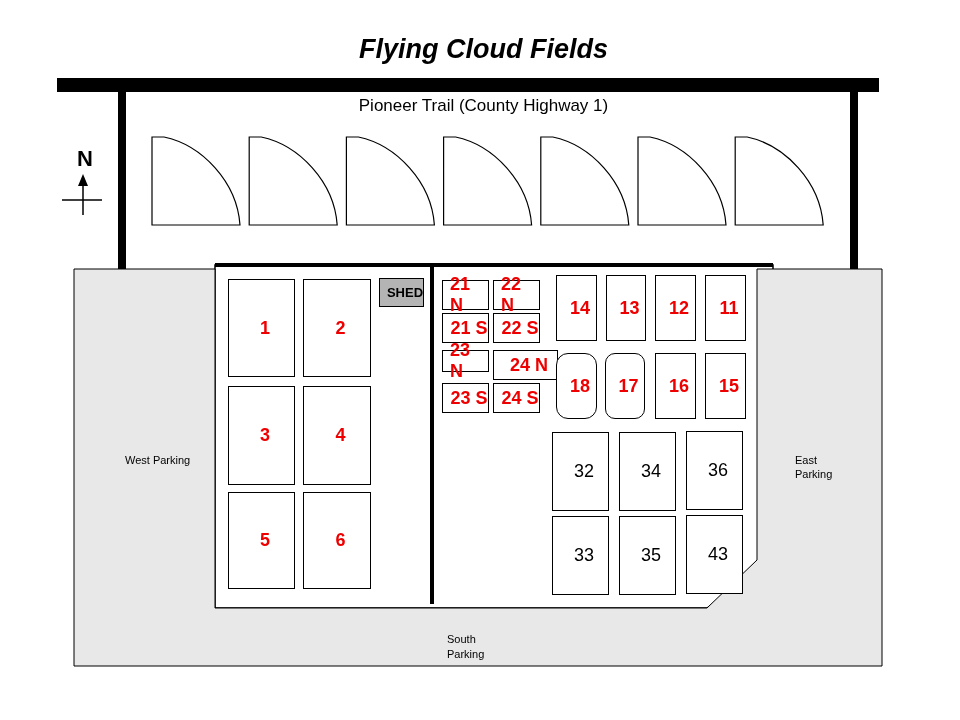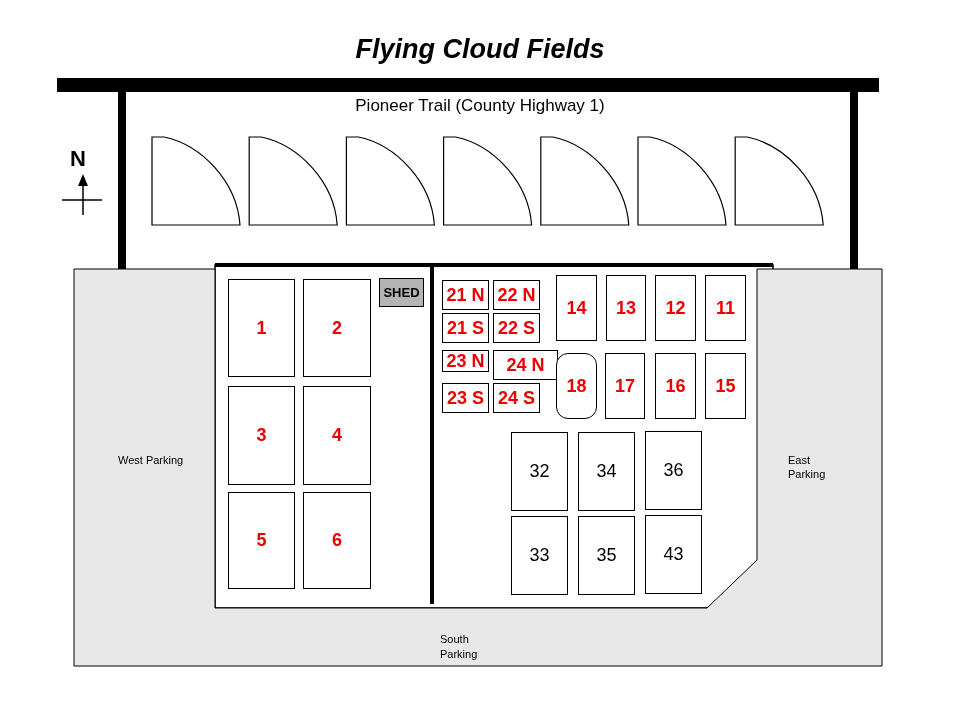--- a/index.html
+++ b/index.html
@@ -1,25 +1,25 @@
 <!DOCTYPE html>
 <html><head>
 <meta charset="utf-8">
 <style>
   html,body{margin:0;padding:0;background:#fff;}
   body{width:960px;height:720px;position:relative;overflow:hidden;font-family:"Liberation Sans",sans-serif;}
-  .abs{position:absolute;box-sizing:border-box;}
+  .abs{position:absolute;box-sizing:border-box;padding-left:7px;}
   .title{left:0;top:34px;width:960px;text-align:center;font-size:27px;font-weight:bold;font-style:italic;color:#000;}
   .road{background:#000;}
   .road-label{left:300px;top:96px;width:360px;text-align:center;font-size:17px;color:#000;}
   .parking{background:#e8e8e8;border:1px solid #000;}
   .plabel{font-size:11px;color:#000;line-height:15px;text-align:right;}
   .field{background:#fff;border:1px solid #000;display:flex;align-items:center;justify-content:center;font-size:18px;}
   .red{color:#e00;font-weight:bold;}
-  .blk{color:#000;}
+  .blk{color:#000;margin-left:41px;}
   .shed{background:#b4b4b4;border:1px solid #000;font-weight:bold;font-size:13px;color:#000;display:flex;align-items:center;justify-content:center;}
   .compass-n{left:70px;top:146px;font-size:22px;font-weight:bold;}
   svg{position:absolute;left:0;top:0;}
 </style>
 </head>
 <body>
 
 <div class="abs title">Flying Cloud Fields</div>
 
 <div class="abs road" style="left:57px;top:78px;width:822px;height:14px;"></div>
@@ -77,21 +77,21 @@
 <div class="abs field red" style="left:442px;top:350px;width:47px;height:22px;">23 N</div>
 <div class="abs field red" style="left:493px;top:350px;width:65px;height:30px;">24 N</div>
 <div class="abs field red" style="left:442px;top:383px;width:47px;height:30px;">23 S</div>
 <div class="abs field red" style="left:493px;top:383px;width:47px;height:30px;">24 S</div>
 
 <div class="abs field red" style="left:556px;top:275px;width:41px;height:66px;">14</div>
 <div class="abs field red" style="left:606px;top:275px;width:40px;height:66px;">13</div>
 <div class="abs field red" style="left:655px;top:275px;width:41px;height:66px;">12</div>
 <div class="abs field red" style="left:705px;top:275px;width:41px;height:66px;">11</div>
 <div class="abs field red" style="left:556px;top:353px;width:41px;height:66px;border-radius:12px;">18</div>
-<div class="abs field red" style="left:605px;top:353px;width:40px;height:66px;">17</div>
+<div class="abs field red" style="left:605px;top:353px;width:40px;height:66px;border-radius:10px;">17</div>
 <div class="abs field red" style="left:655px;top:353px;width:41px;height:66px;">16</div>
 <div class="abs field red" style="left:705px;top:353px;width:41px;height:66px;">15</div>
 
 <div class="abs field blk" style="left:511px;top:432px;width:57px;height:79px;">32</div>
 <div class="abs field blk" style="left:578px;top:432px;width:57px;height:79px;">34</div>
 <div class="abs field blk" style="left:645px;top:431px;width:57px;height:79px;">36</div>
 <div class="abs field blk" style="left:511px;top:516px;width:57px;height:79px;">33</div>
 <div class="abs field blk" style="left:578px;top:516px;width:57px;height:79px;">35</div>
 <div class="abs field blk" style="left:645px;top:515px;width:57px;height:79px;">43</div>
 

